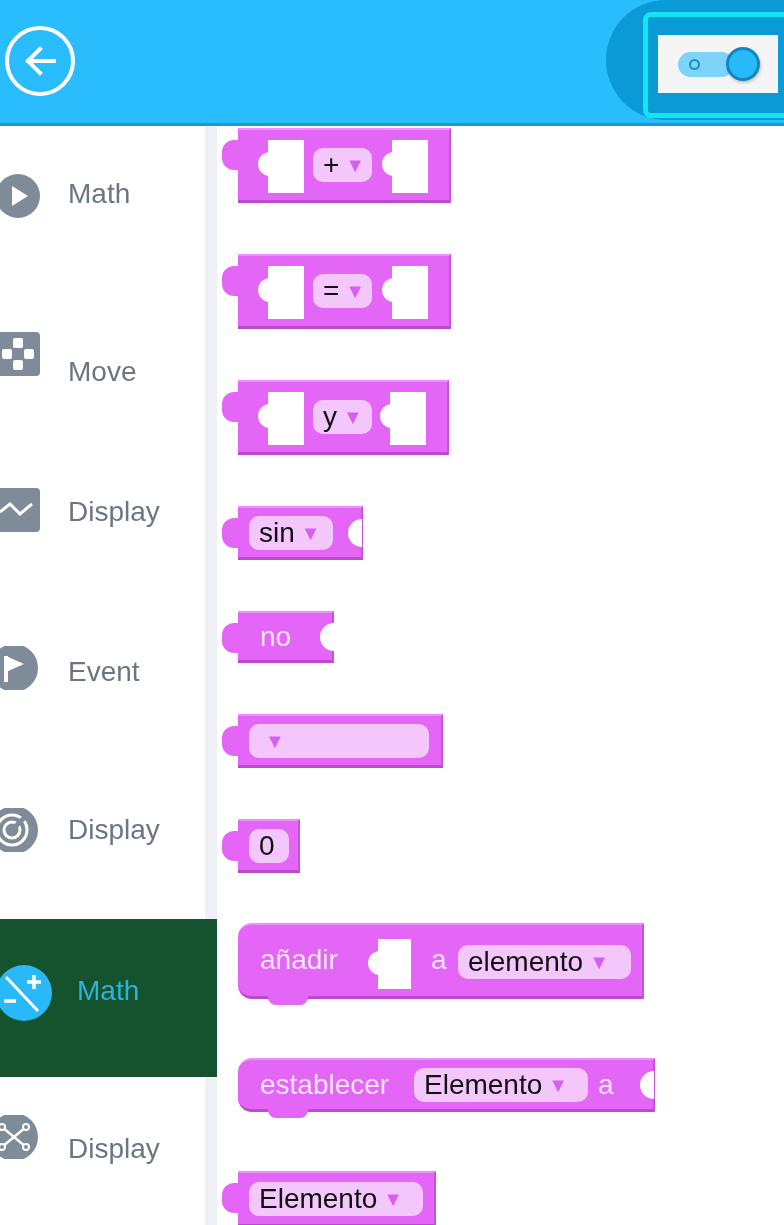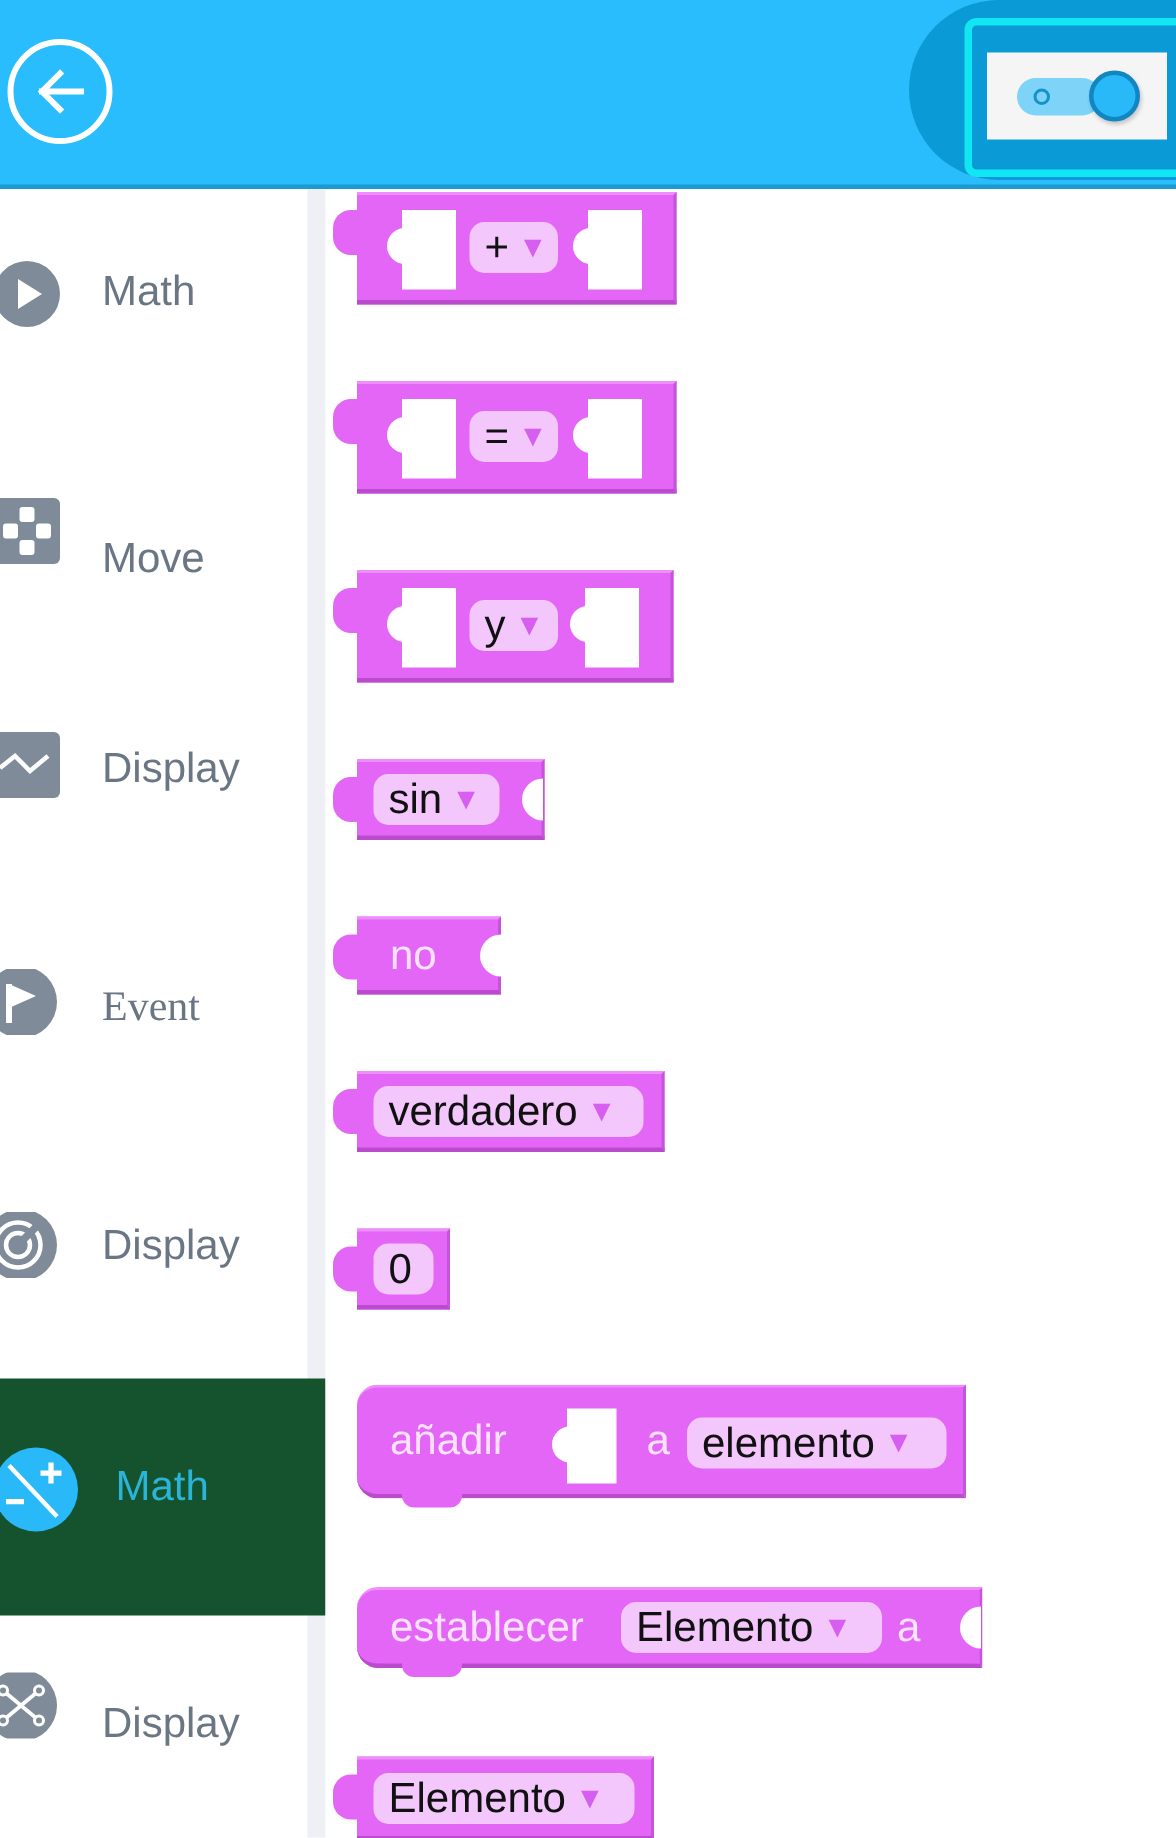--- a/index.html
+++ b/index.html
@@ -75,21 +75,21 @@
 </div>
 
 <div class="side-item" style="top:442px;">
   <svg class="side-icon" style="top:46px;" viewBox="0 0 44 44">
     <rect x="0" y="0" width="44" height="44" rx="4" fill="#7f8b98"></rect>
     <path d="M4 24 L14 16 L24 26 L36 16" stroke="#fff" stroke-width="3" fill="none"></path>
   </svg>
   <span class="side-label" style="top:54px;">Display</span>
 </div>
 
-<div class="side-item" style="top:600px;font-family:Liberation Serif, serif;">
+<div class="side-item" style="top:600px;">
   <svg class="side-icon" style="top:46px;" viewBox="0 0 44 44">
     <circle cx="18" cy="22" r="24" fill="#7f8b98"></circle>
     <path d="M10 10 L10 36" stroke="#fff" stroke-width="4"></path>
       <path d="M10 10 L28 18 L10 26 Z" fill="#fff"></path>
   </svg>
   <span class="side-label" style="top:56px;">Event</span>
 </div>
 
 <div class="side-item" style="top:758px;">
   <svg class="side-icon" style="top:50px;" viewBox="0 0 44 44">
@@ -178,21 +178,20 @@
   <div class="tab" style="left:0;top:12px;"></div>
   <div class="body" style="left:16px;top:0;width:96px;height:52px;"></div>
   <span class="wtext" style="left:38px;top:10px;">no</span>
   <div class="rsock" style="left:98px;top:12px;"></div>
 </div>
 
 <div class="blk" style="left:222px;top:714px;">
   <div class="tab" style="left:0;top:12px;"></div>
   <div class="body" style="left:16px;top:0;width:205px;height:54px;"></div>
   <div class="pill" style="left:27px;top:10px;width:180px;height:34px;">
-    <span>verdadero</span>
       <span class="caret">▼</span>
   </div>
 </div>
 
 <div class="blk" style="left:222px;top:819px;">
   <div class="tab" style="left:0;top:12px;"></div>
   <div class="body" style="left:16px;top:0;width:62px;height:54px;"></div>
   <div class="pill" style="left:27px;top:10px;width:40px;height:34px;">
     <span>0</span>
   </div>

